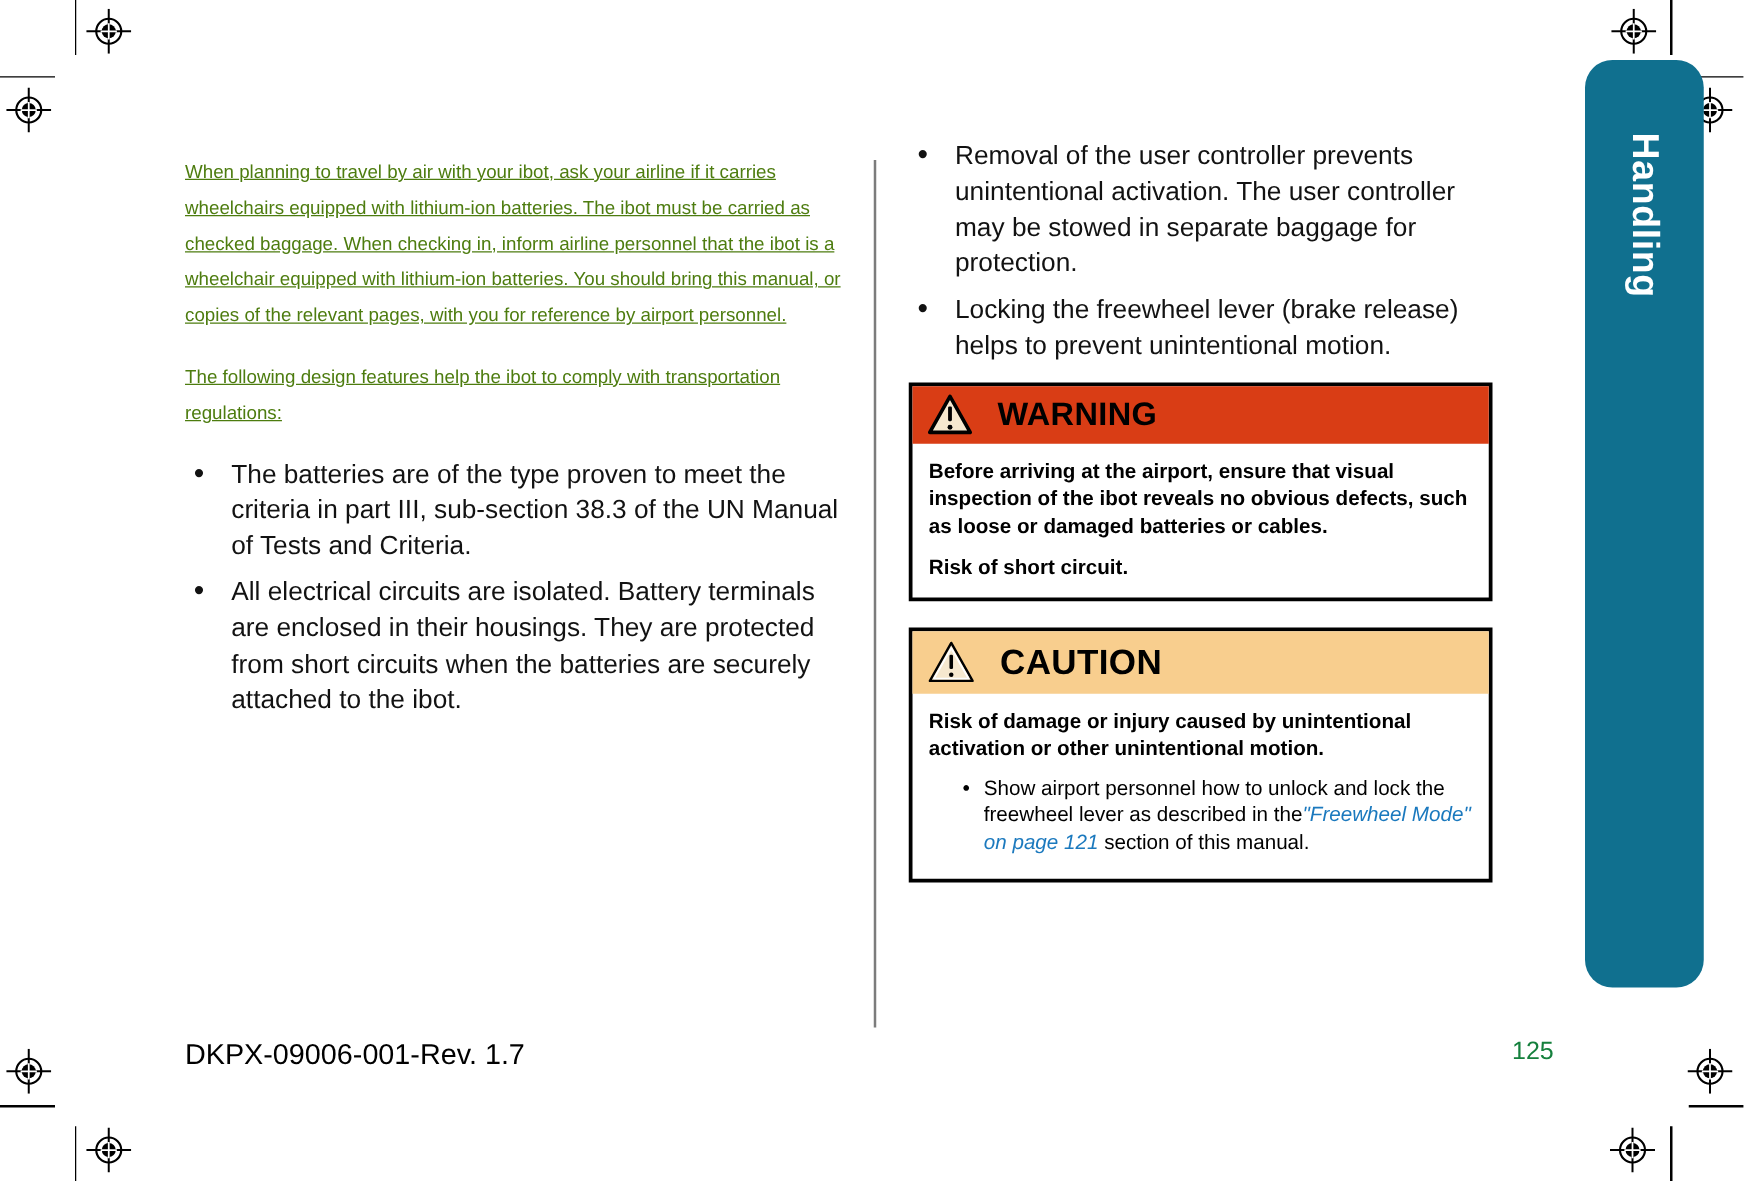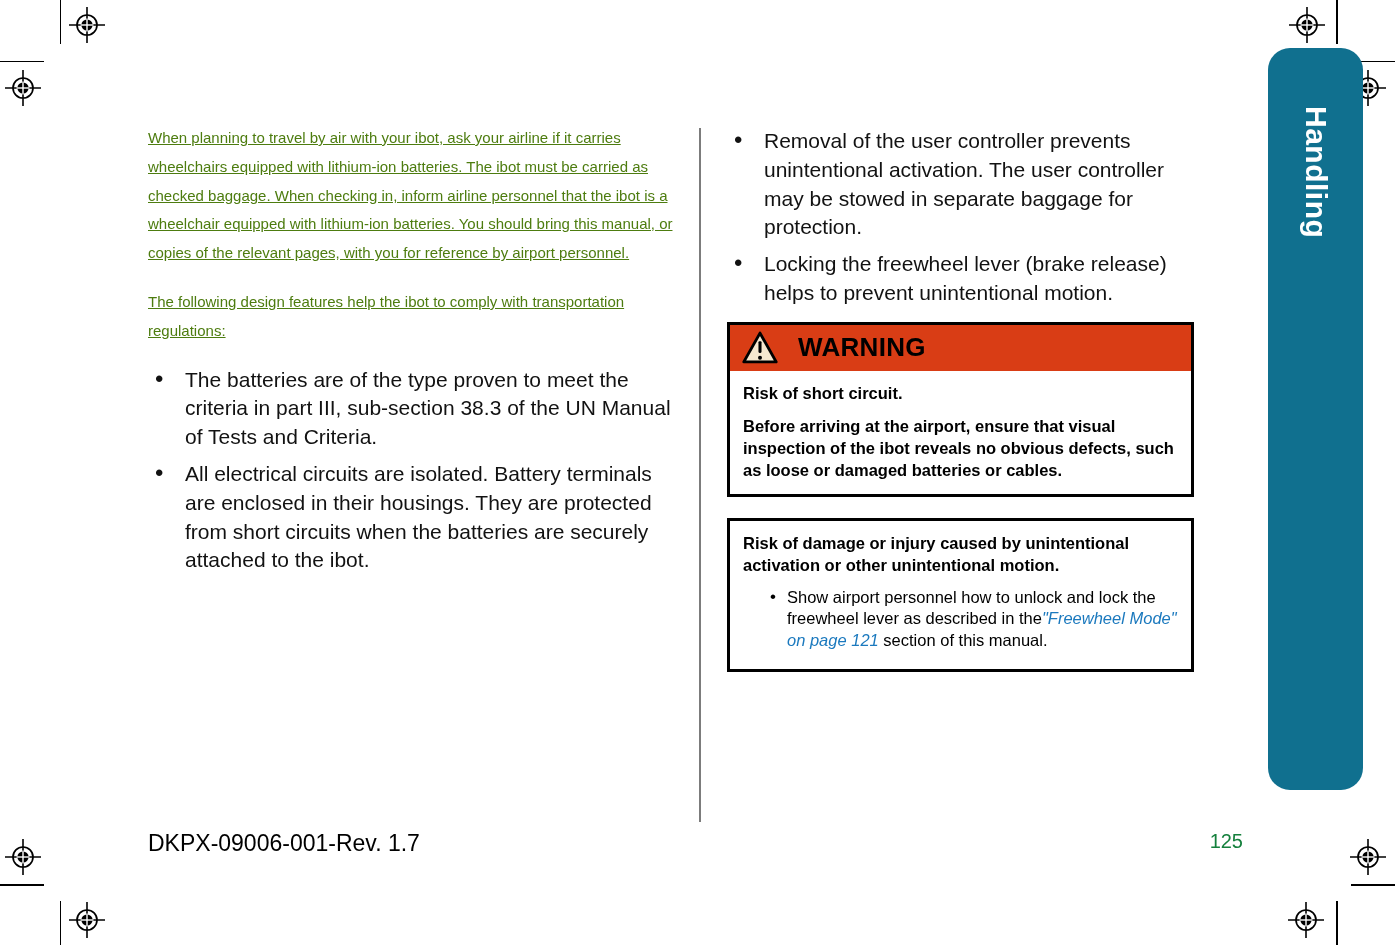--- a/index.html
+++ b/index.html
@@ -21,21 +21,21 @@
     color:#e2481e;letter-spacing:-0.3px;
   }
   .body-text{font-size:15px;line-height:28.8px;margin:0 0 20px 0;color:#4d7c0f;text-decoration:underline;}
   ul.bullets{list-style:none;margin:0;padding:0;}
   ul.bullets>li{
     position:relative;padding-left:37px;font-size:21px;line-height:28.8px;
     margin-bottom:8px;color:#121212;
   }
   ul.bullets>li::before{content:"\2022";position:absolute;left:7px;top:-1px;font-size:24px;}
   
-  .right-col{position:absolute;left:727px;top:124px;width:467px;}
+  .right-col{position:absolute;left:727px;top:108px;width:467px;}
   .alert{border:3px solid #000;margin-top:14px;background:#fff;}
   .alert-head{display:flex;align-items:center;gap:20px;padding-left:12px;}
   .warning .alert-head{background:#d93d15;height:46px;}
   .caution .alert-head{background:#f8ce8e;height:50px;}
   .alert-title{font-weight:700;color:#000;letter-spacing:0.3px;}
   .warning .alert-title{font-size:26px;}
   .caution .alert-title{font-size:28px;}
   .tri-icon{display:flex;align-items:center;}
   .alert-body{padding:11px 14px 13px 13px;}
   .risk-text{font-size:16.5px;line-height:22px;font-weight:700;margin:0 0 11px 0;color:#000;}
@@ -165,26 +165,37 @@
         <span class="tri-icon">
           <svg width="36" height="33" viewBox="0 0 40 36">
             <polygon points="20,2 38,34 2,34" fill="#f6e8cf" stroke="#000" stroke-width="3.2" stroke-linejoin="round"></polygon>
             <rect x="18.3" y="11" width="3.4" height="13" rx="1.2" fill="#000"></rect>
             <circle cx="20" cy="29.5" r="2.2" fill="#000"></circle>
           </svg>
         </span>
         <span class="alert-title">WARNING</span>
       </header>
       <div class="alert-body">
+        <p class="risk-text">Before arriving at the airport, ensure that visual inspection of the ibot reveals no obvious defects, such as loose or damaged batteries or cables.</p>
         <p class="risk-text">Risk of short circuit.</p>
-        <p class="risk-text">Before arriving at the airport, ensure that visual inspection of the ibot reveals no obvious defects, such as loose or damaged batteries or cables.</p>
       </div>
     </section>
 
     <section class="alert caution" style="margin-top:21px;">
+      <header class="alert-head">
+        <span class="tri-icon">
+          <svg width="38" height="35" viewBox="0 0 40 36">
+            <polygon points="20,2 38,34 2,34" fill="#f6e8cf" stroke="#000" stroke-width="2" stroke-linejoin="round"></polygon>
+            <polygon points="20,6.5 34.5,32 5.5,32" fill="none" stroke="#fff" stroke-width="1.4" stroke-linejoin="round"></polygon>
+            <rect x="18.5" y="12" width="3" height="12" rx="1.1" fill="#000"></rect>
+            <circle cx="20" cy="28.8" r="1.9" fill="#000"></circle>
+          </svg>
+        </span>
+        <span class="alert-title">CAUTION</span>
+      </header>
       <div class="alert-body">
         <p class="risk-text">Risk of damage or injury caused by unintentional activation or other unintentional motion.</p>
         <ul class="alert-list">
           <li>
             <span>Show airport personnel how to unlock and lock the freewheel lever as described in the</span><a class="doc-link">"Freewheel Mode" on page 121</a><span> section of this manual.</span>
           </li>
         </ul>
       </div>
     </section>
   </div>

